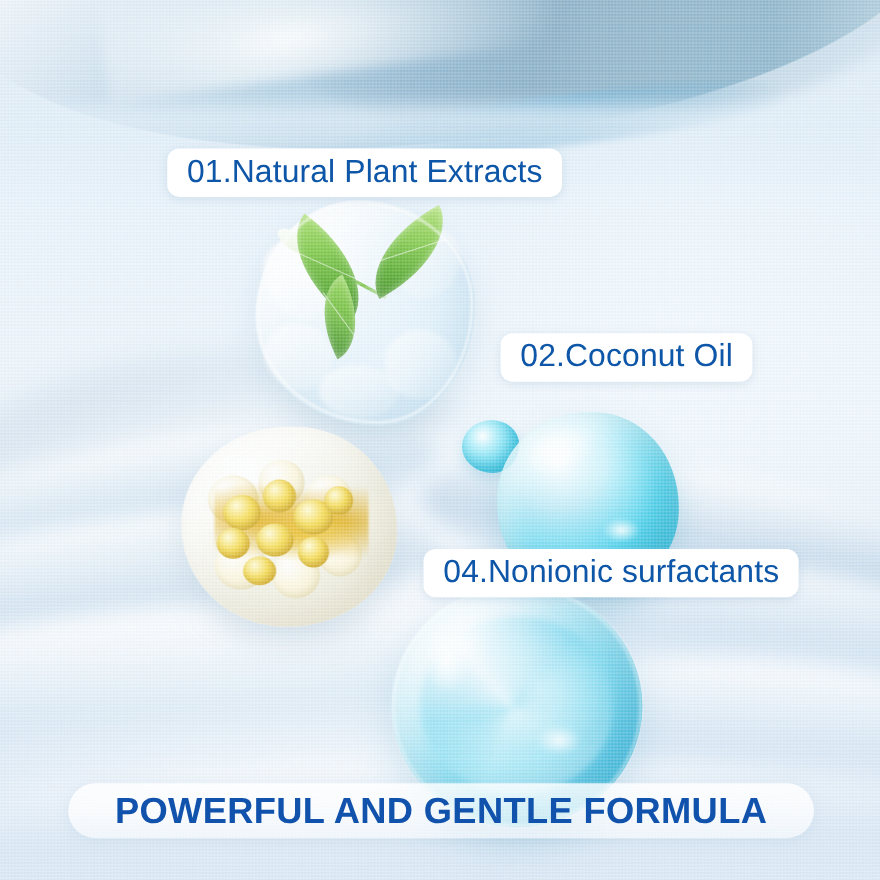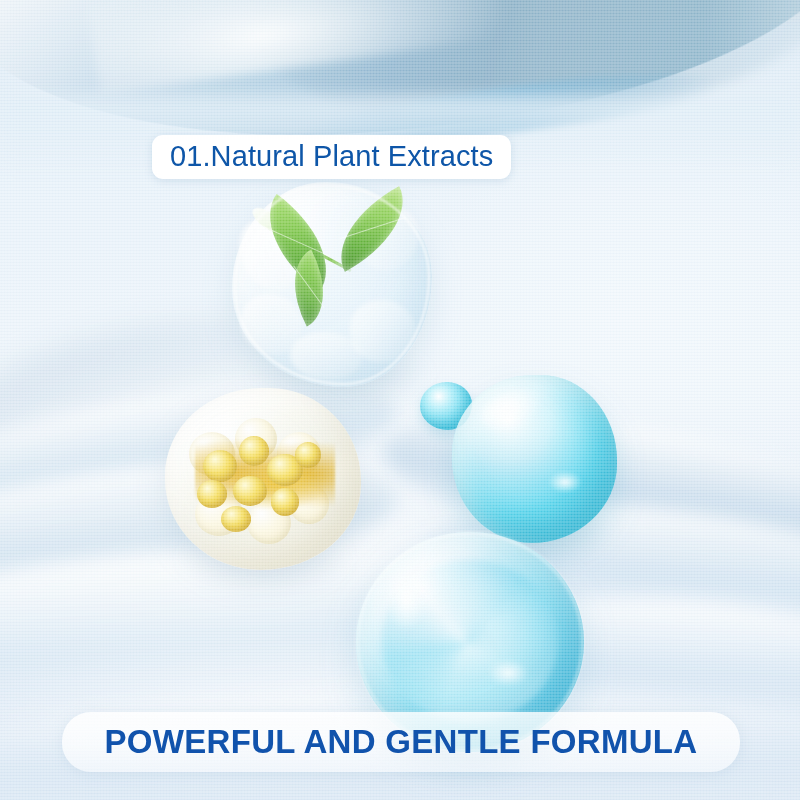--- a/index.html
+++ b/index.html
@@ -382,21 +382,21 @@
   }
   .label-pill.p1 { left: 152px; top: 135px; }
   .label-pill.p2 { left: 455px; top: 303px; }
   .label-pill.p3 { left: 42px;  top: 349px; }
   .label-pill.p4 { left: 385px; top: 499px; }
 
   
   .banner {
     position: absolute;
     left: 62px; top: 712px;
-    width: 678px; height: 60px;
+    width: 678px; height: 50px;
     border-radius: 29px;
     background: linear-gradient(180deg, rgba(255,255,255,0.82) 0%, rgba(255,255,255,0.72) 55%, rgba(250,252,255,0.62) 100%);
     box-shadow: 0 2px 14px rgba(150,180,205,0.20);
     display: flex;
     align-items: center;
     justify-content: center;
   }
   .banner-text {
     color: #1153ac;
     font-size: 33px;
@@ -486,18 +486,24 @@
     <div class="hi"></div>
     <div class="hi2"></div>
     <div class="rim"></div>
   </div>
 
   <div class="weave"></div>
 
   <div class="label-pill p1">
     <span>01.Natural Plant Extracts</span>
   </div>
+  <div class="label-pill p2">
+    <span>02.Coconut Oil</span>
+  </div>
+  <div class="label-pill p4">
+    <span>04.Nonionic surfactants</span>
+  </div>
 
   <div class="banner">
     <span class="banner-text">POWERFUL AND GENTLE FORMULA</span>
   </div>
 
 </div>
 
 </body></html>

